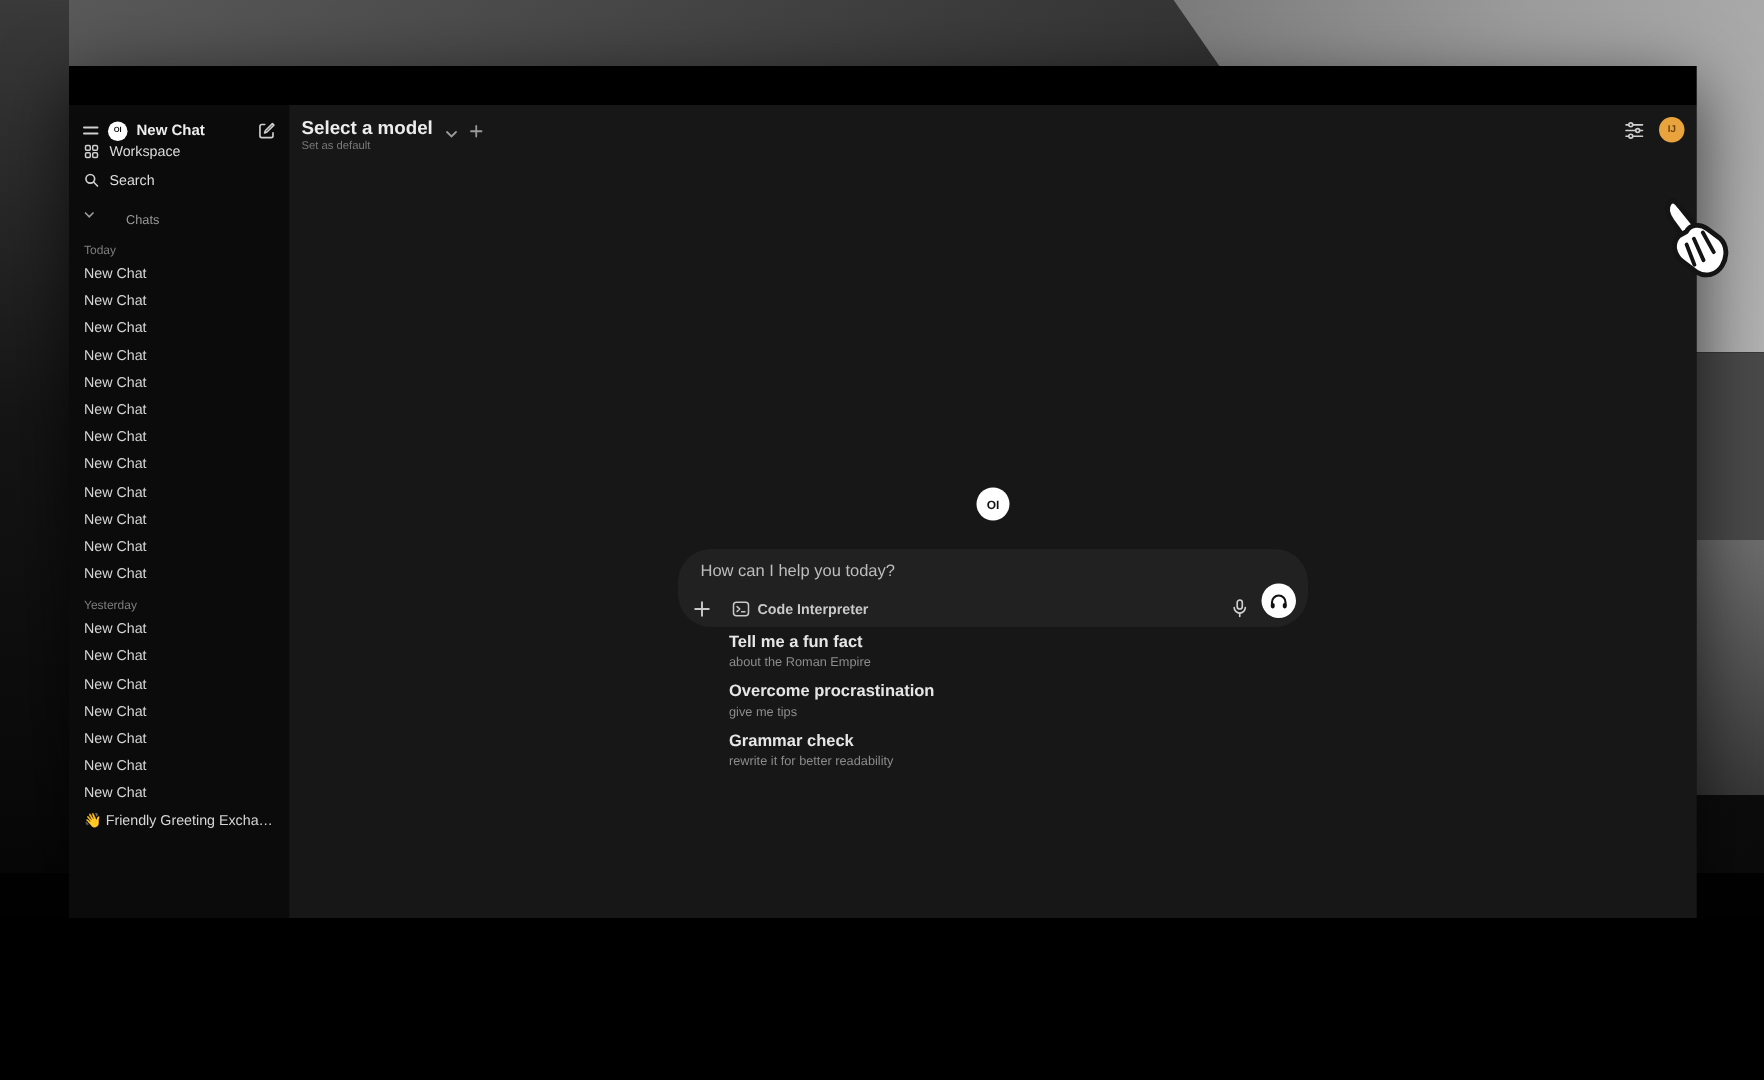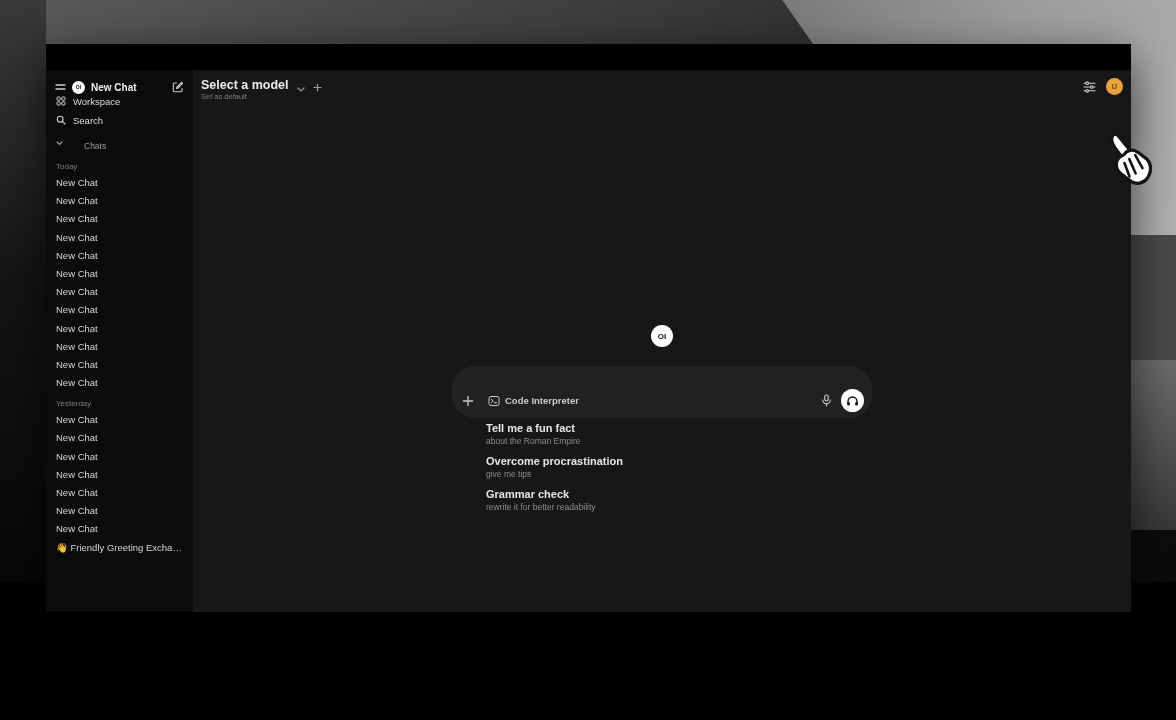--- a/index.html
+++ b/index.html
@@ -54,21 +54,21 @@
   .greeting { position:absolute; top:255px; left:0; right:0; display:flex;
     align-items:center; justify-content:center; gap:10px; }
   .greeting .logo-lg { width:22px; height:22px; border-radius:50%; background:#fff; color:#111;
     display:flex; align-items:center; justify-content:center; font-size:8px; font-weight:bold; }
   .greeting h1 { font-size:20px; font-weight:500; color:#ededed; letter-spacing:.2px; }
 
   .composer { position:absolute; top:296px; left:50%; transform:translateX(-50%);
     width:420px; height:52px; background:#212121; border-radius:22px; }
   .composer-input { position:absolute; top:9px; left:15px; right:15px; font-size:11px; color:#bdbdbd; }
   .composer-bottom { position:absolute; bottom:6px; left:10px; right:8px;
-    display:flex; align-items:center; }
+    display:flex; align-items:flex-end; }
   .pill { display:flex; align-items:center; gap:5px; margin-left:14px; color:#c9c9c9; }
   .pill span { font-size:9.5px; font-weight:bold; }
   .composer-bottom .spacer { flex:1; }
   .call-btn { width:23px; height:23px; border-radius:50%; background:#fff; display:flex;
     align-items:center; justify-content:center; margin-left:9px; }
 
   .suggested { position:absolute; top:352px; left:50%; transform:translateX(-50%); width:420px;
     padding-left:34px; }
   .suggested-label { display:flex; align-items:center; gap:4px; color:#8a8a8a; font-size:8px;
     margin-left:-9px; margin-bottom:9px; }
@@ -215,20 +215,21 @@
               </svg>
           </span>
           <span class="avatar">IJ</span>
         </div>
 
         <div class="greeting">
           <span class="logo-lg">OI</span>
         </div>
 
         <div class="composer">
+          <div class="composer-input">How can I help you today?</div>
           <div class="composer-bottom">
             <span class="icon">
               <svg width="12" height="12" viewBox="0 0 12 12">
                   <g stroke="#c9c9c9" stroke-width="1.3" stroke-linecap="round">
                     <line x1="6" y1="1.5" x2="6" y2="10.5"></line>
                     <line x1="1.5" y1="6" x2="10.5" y2="6"></line>
                   </g>
                 </svg>
             </span>
             <span class="pill">

